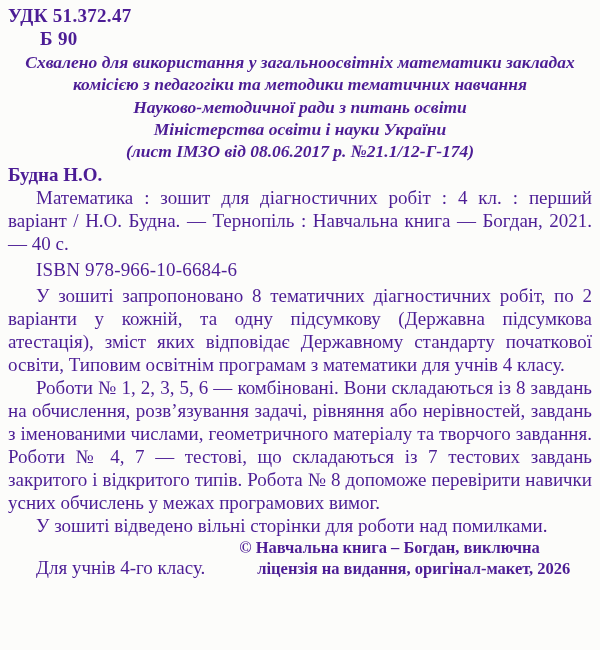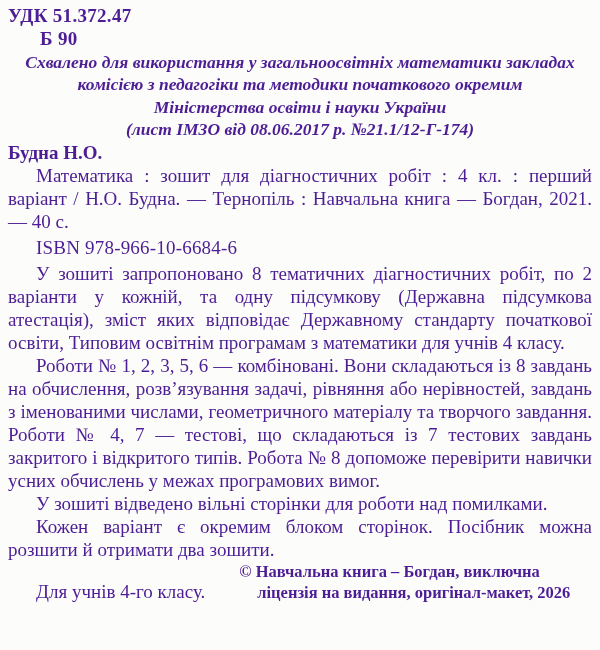--- a/index.html
+++ b/index.html
@@ -77,38 +77,38 @@
 <body>
 
 <div class="page">
 
   <div class="udk-line">УДК 51.372.47</div>
 
   <div class="bbk-line">Б 90</div>
 
   <div class="approval">
     <div>Схвалено для використання у загальноосвітніх математики закладах</div>
-    <div>комісією з педагогіки та методики початкового окремим</div>
+    <div>комісією з педагогіки та методики тематичних навчання</div>
+    <div>Науково-методичної ради з питань освіти</div>
     <div>Міністерства освіти і науки України</div>
     <div>(лист ІМЗО від 08.06.2017 р. №21.1/12-Г-174)</div>
   </div>
 
   <p class="author">Будна Н.О.</p>
 
   <p class="indent justify">Математика : зошит для діагностичних робіт : 4 кл. : перший варіант / Н.О. Будна. — Тернопіль : Навчальна книга — Богдан, 2021. — 40 с.</p>
 
   <p class="isbn indent">ISBN 978-966-10-6684-6</p>
 
   <p class="indent justify">У зошиті запропоновано 8 тематичних діагностичних робіт, по 2 варіанти у кожній, та одну підсумкову (Державна підсумкова атестація), зміст яких відповідає Державному стандарту початкової освіти, Типовим освітнім програмам з математики для учнів 4 класу.</p>
 
   <p class="indent justify">Роботи № 1, 2, 3, 5, 6 — комбіновані. Вони складаються із 8 завдань на обчислення, розв’язування задачі, рівняння або нерівностей, завдань з іменованими числами, геометричного матеріалу та творчого завдання. Роботи № 4, 7 — тестові, що складаються із 7 тестових завдань закритого і відкритого типів. Робота № 8 допоможе перевірити навички усних обчислень у межах програмових вимог.</p>
 
   <p class="indent justify">У зошиті відведено вільні сторінки для роботи над помилками.</p>
 
-  <p class="indent justify">Кожен варіант є окремим блоком сторінок. Посібник можна розшити й отримати два зошити.</p>
 
   <div class="bottom-row">
     <p class="indent audience">Для учнів 4-го класу.</p>
     <div class="copyright">
       <div>© Навчальна книга – Богдан, виключна</div>
       <div class="cr2">ліцензія на видання, оригінал-макет, 2026</div>
     </div>
   </div>
 
 </div>

